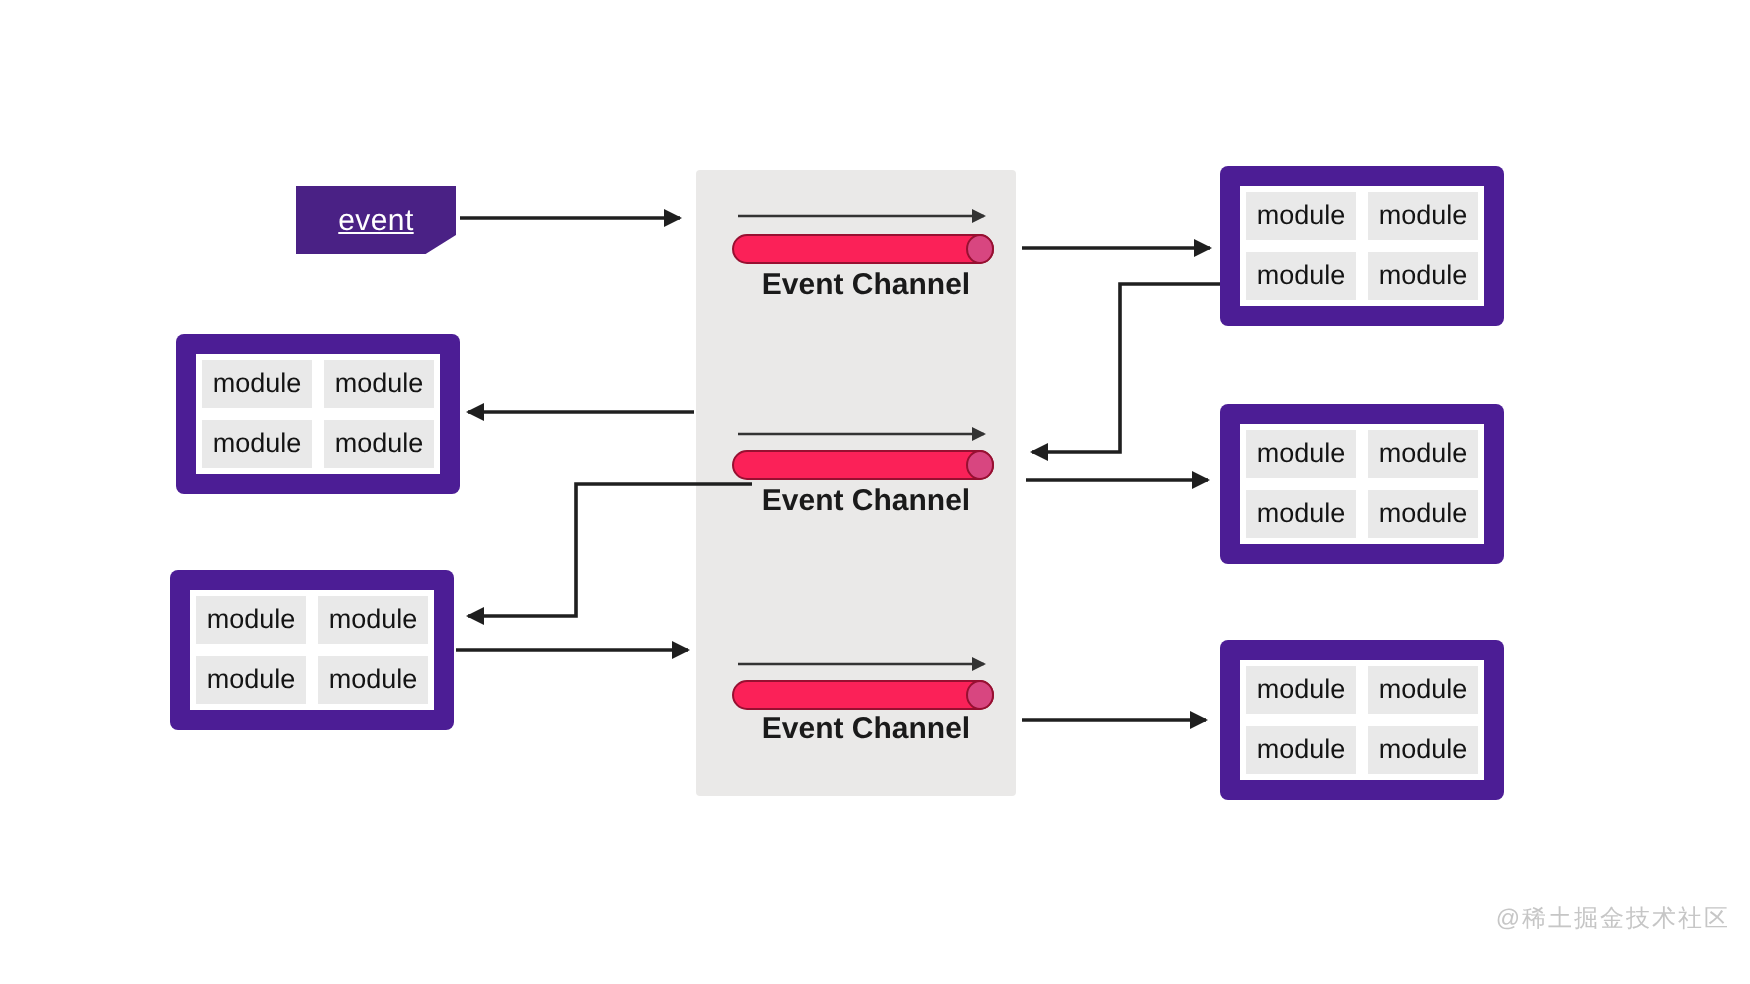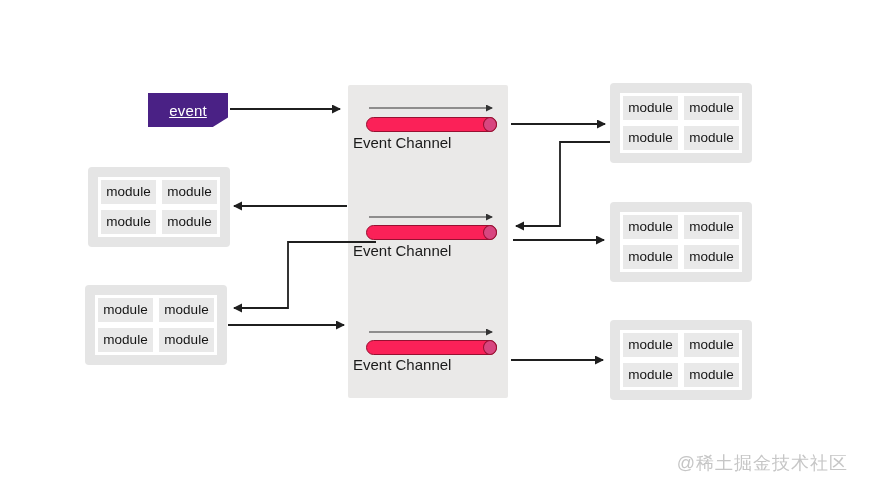--- a/index.html
+++ b/index.html
@@ -26,44 +26,44 @@
   .cylinder{
     position:absolute;left:366px;width:131px;height:15px;z-index:10;
     background:#FB2158;border:1.5px solid #971031;border-radius:8px;box-sizing:border-box;
   }
   .cylinder .cap{
     position:absolute;right:-1px;top:-1px;width:12px;height:13px;
     background:#D84680;border:1.5px solid #971031;border-radius:50%;box-sizing:content-box;
   }
   .cyl-1{top:117px}.cyl-2{top:225px}.cyl-3{top:340px}
   .channel-label{
-    position:absolute;left:353px;width:160px;z-index:10;
-    font-size:15px;font-weight:400;color:#1a1a1a;
+    position:absolute;left:353px;width:160px;text-align:center;z-index:10;
+    font-size:15px;font-weight:700;color:#1a1a1a;
   }
   .lbl-1{top:134px}.lbl-2{top:242px}.lbl-3{top:356px}
   
   .group{
     position:absolute;width:142px;height:80px;box-sizing:border-box;
-    background:#e5e5e5;border-radius:4px;padding:10px;z-index:10;
+    background:#4c1d95;border-radius:4px;padding:10px;z-index:10;
     display:grid;grid-template-columns:1fr 1fr;grid-template-rows:30px 30px;gap:0;
   }
   .g-right-top{left:610px;top:83px}
   .g-left-middle{left:88px;top:167px}
   .g-right-middle{left:610px;top:202px}
   .g-left-bottom{left:85px;top:285px}
   .g-right-bottom{left:610px;top:320px}
   .cell{
     background:#E9E9E9;border:3px solid #ffffff;box-sizing:border-box;
     display:flex;align-items:center;justify-content:center;
     font-size:13.5px;color:#141414;line-height:1;
   }
   
   .watermark{
-    position:absolute;right:27px;top:451px;z-index:10;
-    font-size:18px;color:#C6C6C6;letter-spacing:1px;
+    position:absolute;right:10px;top:451px;z-index:10;
+    font-size:12px;color:#C6C6C6;letter-spacing:1px;
   }
 </style>
 </head>
 <body>
 
 <div class="canvas">
 
   <div class="panel"></div>
 
   <svg class="arrows" width="875" height="492" viewBox="0 0 875 492">

